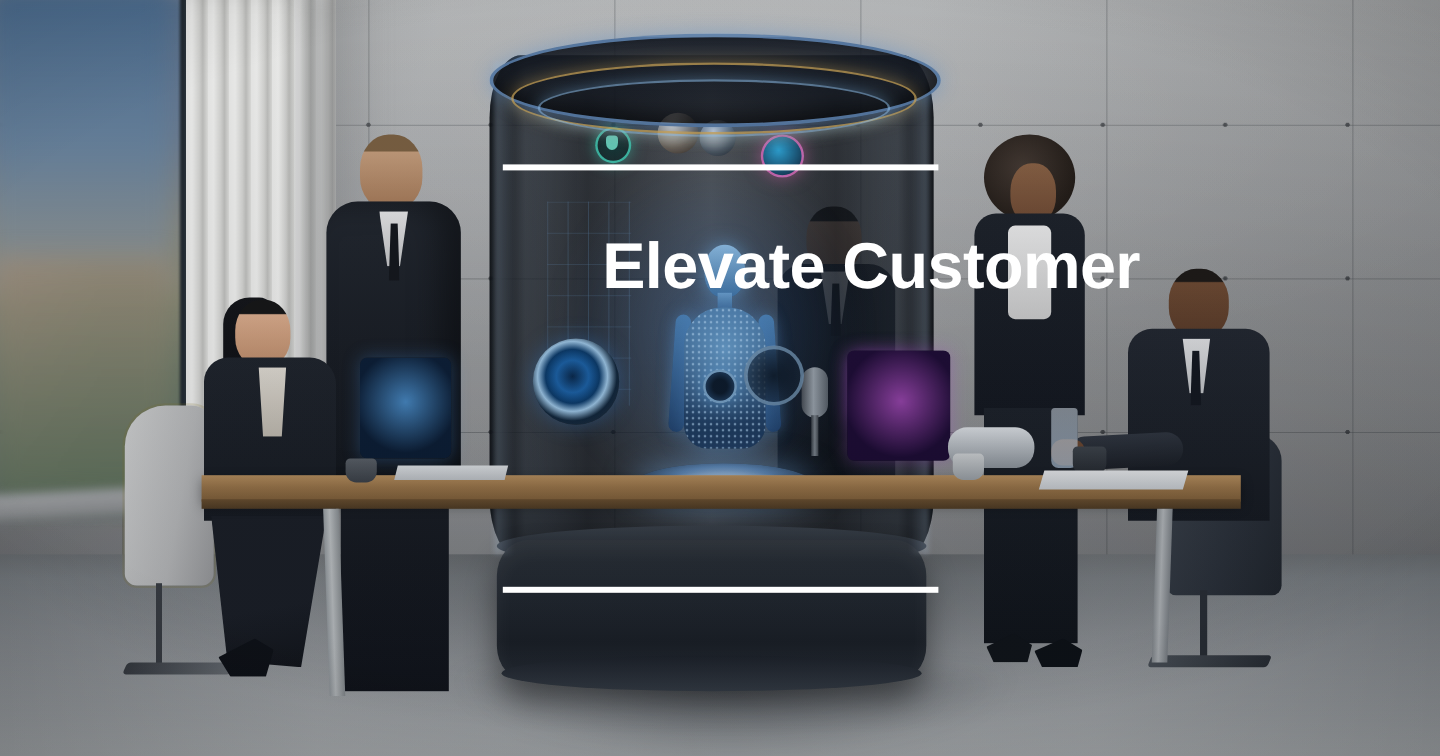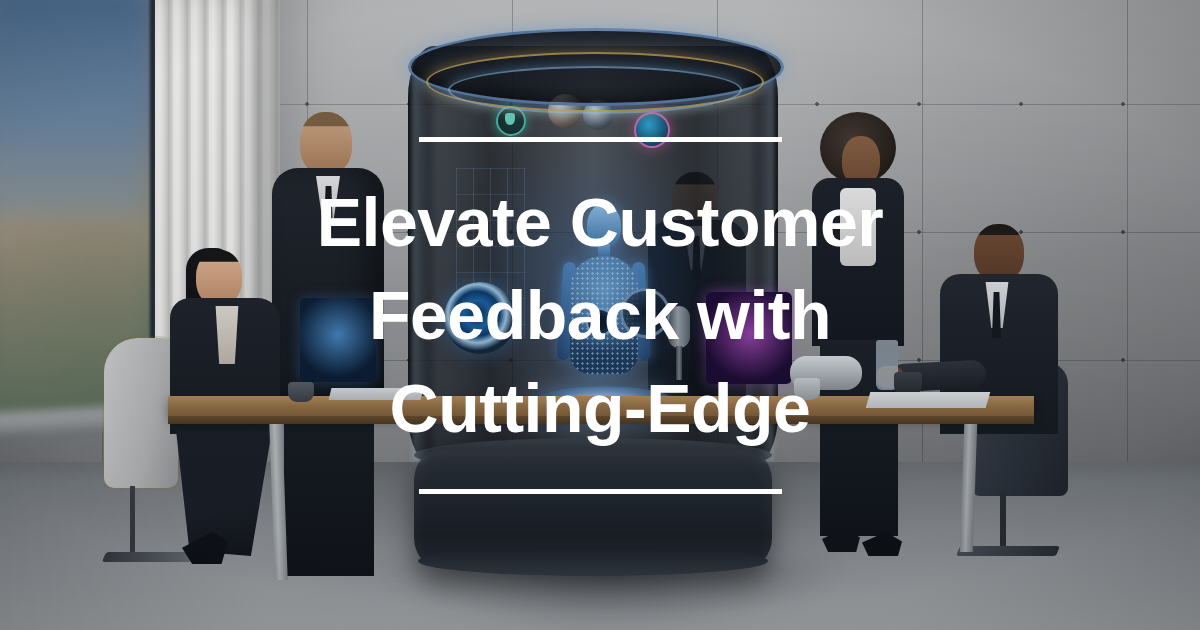--- a/index.html
+++ b/index.html
@@ -739,25 +739,25 @@
     height: 5px;
     background: #ffffff;
     flex: 0 0 auto;
   }
   .rule-top { margin-bottom: 22px; }
   .rule-bottom { margin-top: 22px; }
 
   .headline {
     margin: 12px;
     width: 700px;
-    text-align: center;
+    text-align: right;
     color: #ffffff;
     font-family: "Liberation Sans", sans-serif;
     font-weight: 700;
-    font-size: 68px;
+    font-size: 54px;
     line-height: 93px;
     letter-spacing: -0.5px;
     text-rendering: optimizeLegibility;
   }
 </style>
 </head>
 <body>
 
 <div id="banner">
 
@@ -880,19 +880,19 @@
     <div class="paper-a"></div>
     <div class="paper-b"></div>
 
     <div class="grade"></div>
   </div>
 
   <div class="overlay">
     <div class="rule rule-top"></div>
     <h1 class="headline">
       <span>Elevate Customer</span><br>
-      <span>Feedback with</span><br>
-      <span>Cutting-Edge</span><br>
+      <br>
+      <br>
     </h1>
     <div class="rule rule-bottom"></div>
   </div>
 
 </div>
 
 </body></html>

